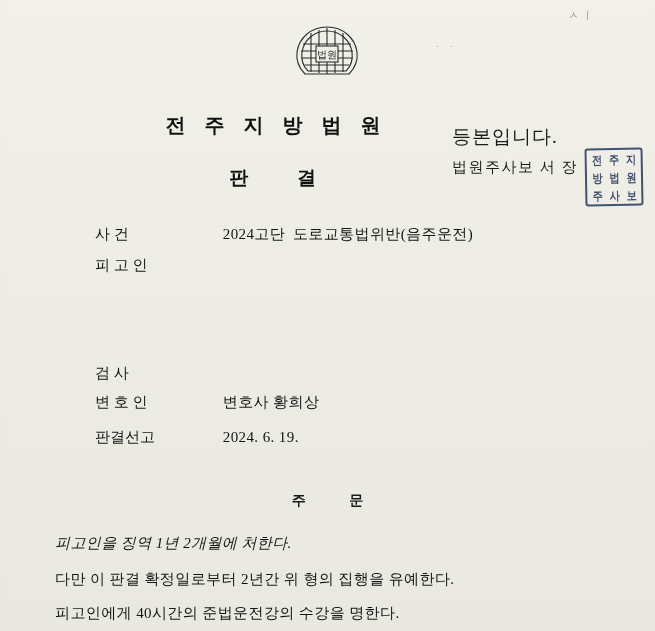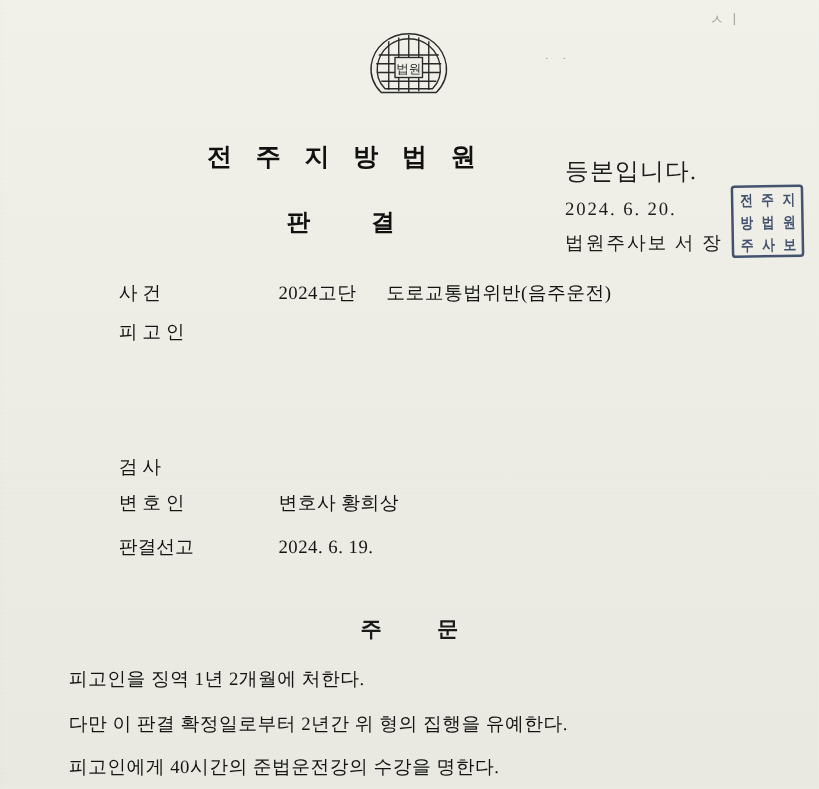--- a/index.html
+++ b/index.html
@@ -129,30 +129,30 @@
     white-space: nowrap;
   }
   .field .label {
     display: inline-block;
     width: 92px;
     letter-spacing: 9px;
     margin-left: 40px;
   }
   .field .label.none { letter-spacing: 0px; }
   .field .value { letter-spacing: .4px; }
-  .field .value2 { margin-left: 20px; letter-spacing: .4px; }
+  .field .value2 { margin-left: 4px; letter-spacing: .4px; }
 
   
   .order-title {
     position: absolute;
     left: 0;
     top: 492px;
     width: 655px;
     text-align: center;
-    font-size: 17px;
+    font-size: 14px;
     font-weight: bold;
     letter-spacing: 20px;
     text-indent: 20px;
   }
   .body-line {
     position: absolute;
     left: 55px;
     font-size: 15px;
     letter-spacing: .4px;
     color: #141414;
@@ -186,21 +186,20 @@
       </g>
       <text x="38" y="34" font-family="'DejaVu Sans', sans-serif" font-size="10" text-anchor="middle" fill="#1f1f1f">법원</text>
     </svg>
   </div>
 
   <div class="court-title">전 주 지 방 법 원</div>
   <div class="doc-kind">판       결</div>
 
   <div class="cert">
     <div class="cert-line1">등본입니다.</div>
-    <div class="cert-line2">2024. 6. 20.</div>
     <div class="cert-line3">법원주사보 서 장</div>
   </div>
 
   <div class="seal">
     <span>전</span>
     <span>주</span>
     <span>지</span>
     <span>방</span>
     <span>법</span>
     <span>원</span>
@@ -230,18 +229,18 @@
     <span class="value" style="margin-left:32px;">변호사 황희상</span>
   </div>
 
   <div class="field" style="left:55px; top:428px;">
     <span class="label none">판결선고</span>
     <span class="value" style="margin-left:32px;text-align:right;">2024. 6. 19.</span>
   </div>
 
   <div class="order-title">주       문</div>
 
-  <div class="body-line" style="top:534px;">피고인을 징역 1년 2개월에 처한다.</div>
+  <div class="body-line" style="top:534px;font-style:italic;">피고인을 징역 1년 2개월에 처한다.</div>
   <div class="body-line" style="top:570px;">다만 이 판결 확정일로부터 2년간 위 형의 집행을 유예한다.</div>
   <div class="body-line" style="top:604px;">피고인에게 40시간의 준법운전강의 수강을 명한다.</div>
 
   <div class="noise"></div>
 </div>
 
 </body></html>

